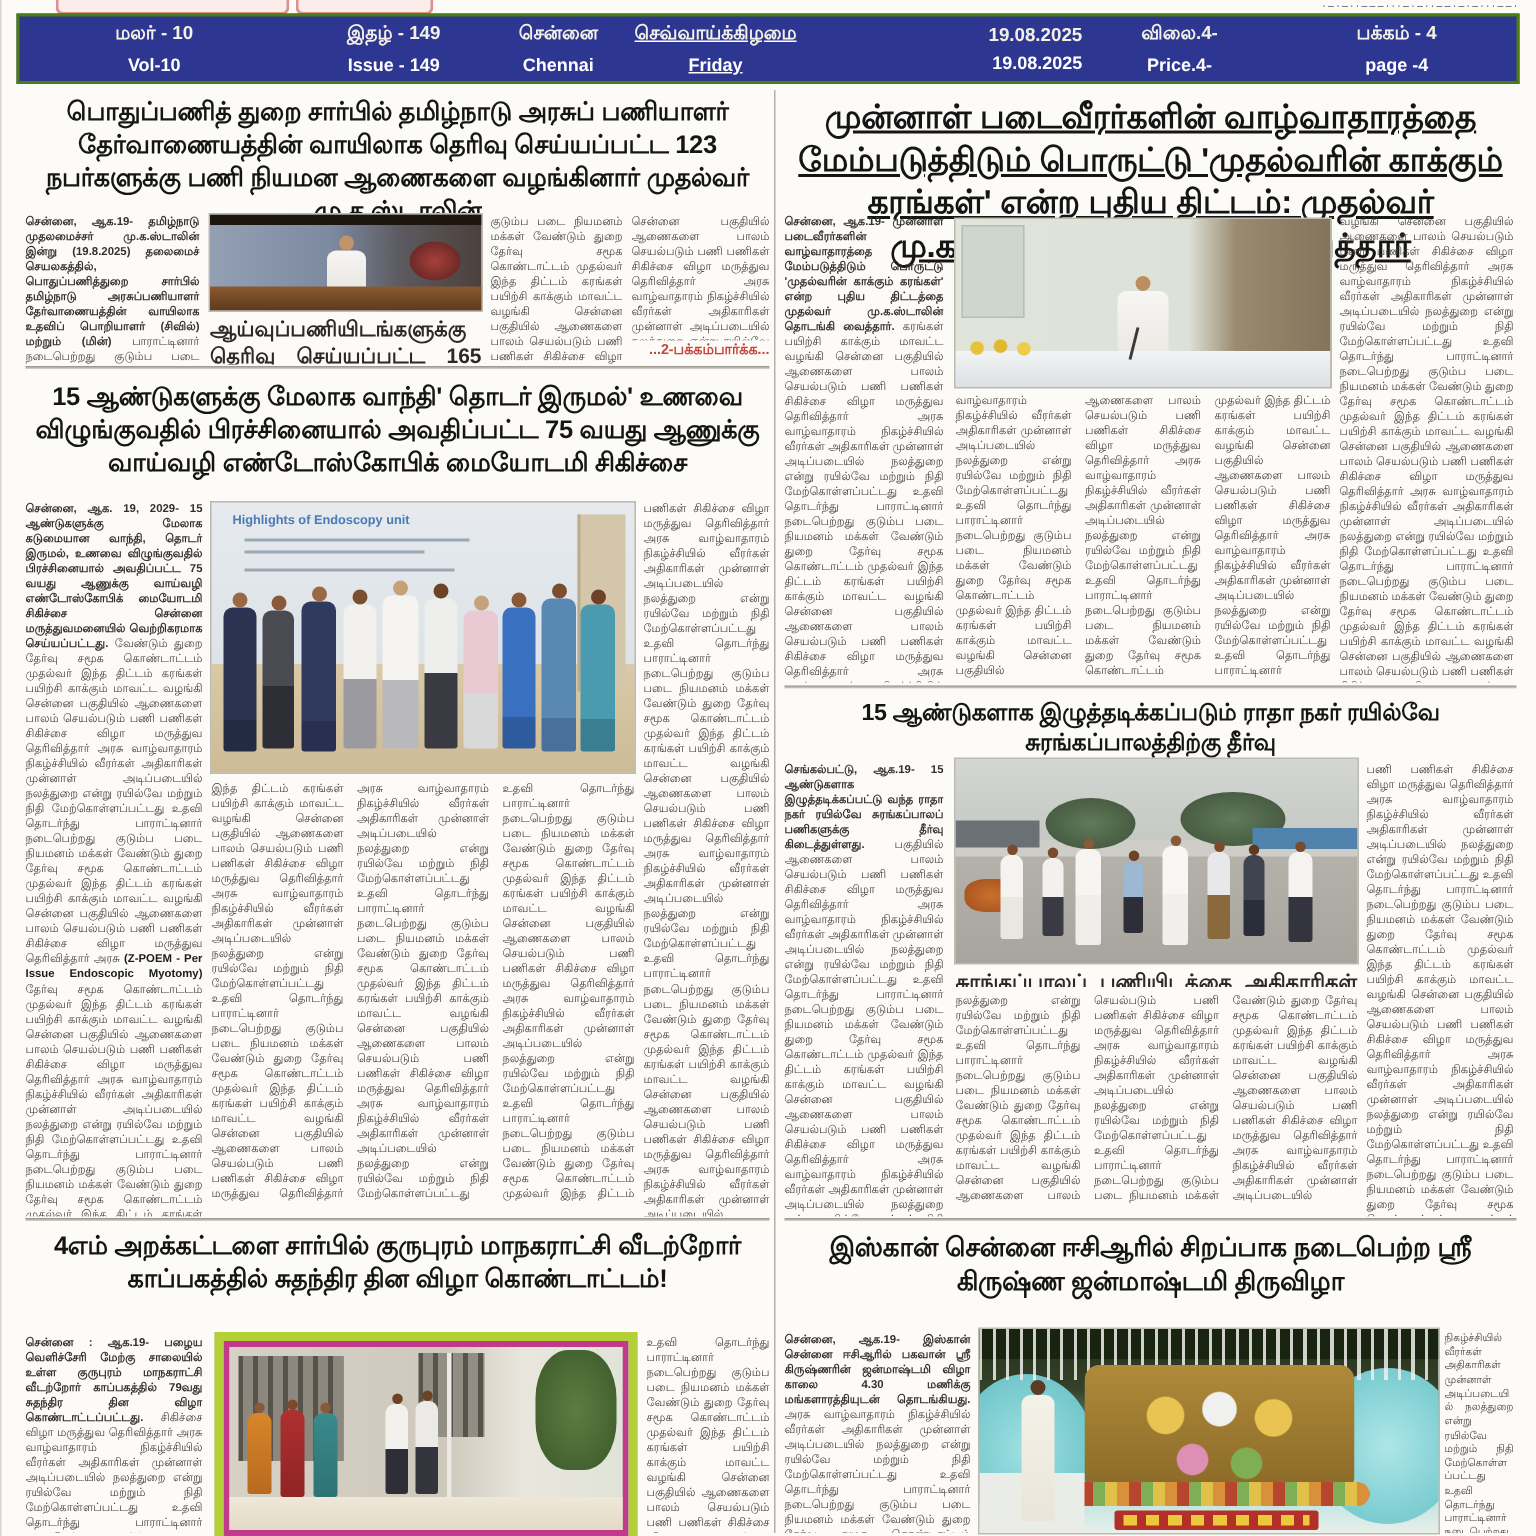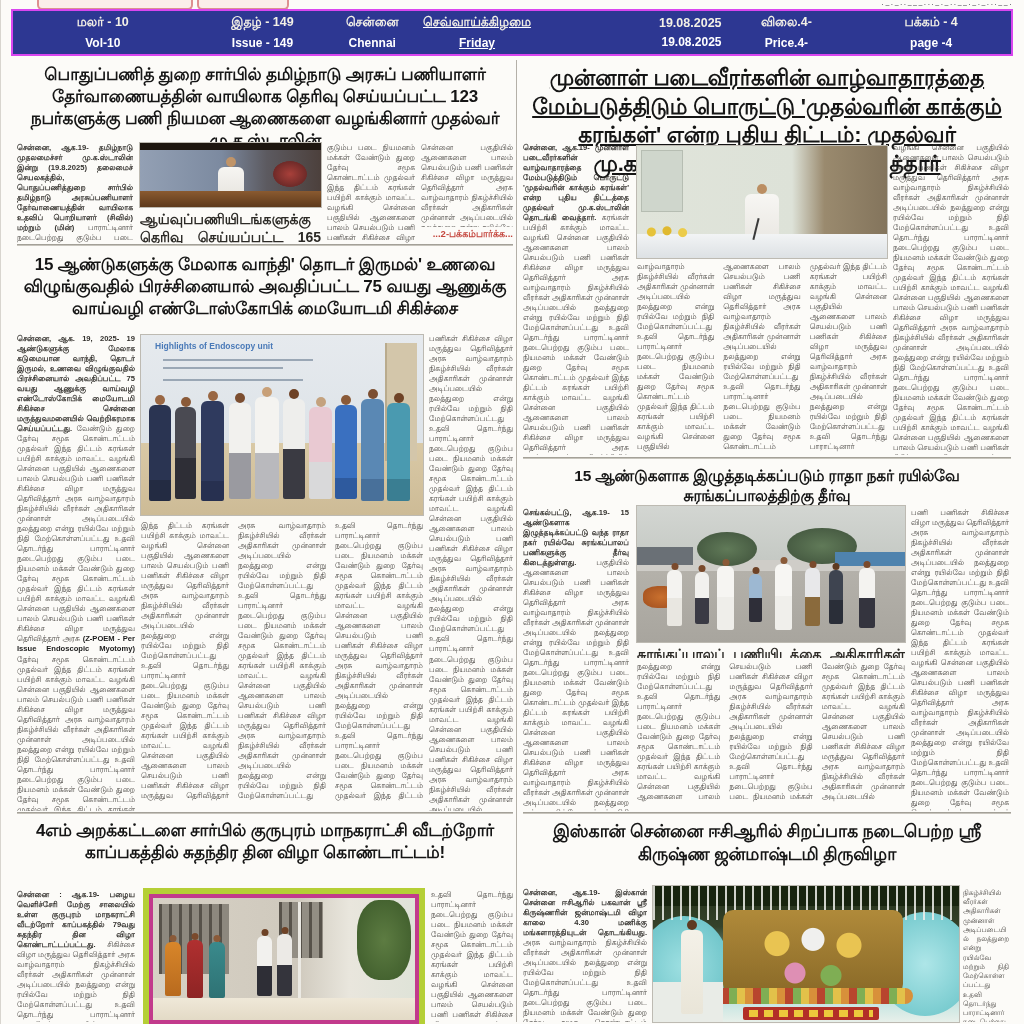--- a/index.html
+++ b/index.html
@@ -1,21 +1,21 @@
 <!DOCTYPE html>
 <html><head>
 <meta charset="utf-8">
 <style>
   html,body{margin:0;padding:0;background:#eceae6;}
   #page{position:relative;width:1024px;height:1024px;margin:0 auto;background:#fcfbf8;
         font-family:"Liberation Sans",sans-serif;overflow:hidden;border-left:1px solid #d8d5cf;}
   
   .tag{position:absolute;top:0;height:8px;background:#fbeeea;border:2px solid #dd9090;border-top:none;border-radius:0 0 5px 5px;}
   #topnote{position:absolute;top:1px;right:12px;font-size:7px;color:#3c3c48;letter-spacing:1.5px;}
-  #mast{position:absolute;left:10px;right:12px;top:9px;height:47px;background:#2d3792;border:2px solid #d946ef;
+  #mast{position:absolute;left:10px;right:12px;top:9px;height:47px;background:#2d3792;border:2px solid #4d7c0f;
         box-sizing:border-box;display:flex;color:#fff;}
   .mcell{display:flex;flex-direction:column;justify-content:space-evenly;text-align:center;font-weight:700;}
   .mcell .ta{font-size:12.5px;color:#f3f0e6;}
   .mcell .en{font-size:12px;}
   
   .vline{position:absolute;width:1px;background:#b4b0a8;}
   .hline{position:absolute;height:2px;background:linear-gradient(#928f86,#d9d6ce);}
   
   .hl{position:absolute;font-weight:700;color:#151515;text-align:center;line-height:1.3;
       letter-spacing:-.2px;filter:blur(.25px);}
@@ -160,21 +160,21 @@
   </div>
   <div class="caption" style="left:139px;top:210px;width:181px;height:33px;">ஆய்வுப்பணியிடங்களுக்கு தெரிவு செய்யப்பட்ட 165 நபர்களுக்கு பணி நியமன ஆணைகளை முதல்வர் வழங்கினார்.</div>
 
   <div class="col" style="left:326px;top:143px;width:88px;height:100px;"><span> குடும்ப படை நியமனம் மக்கள் வேண்டும் துறை தேர்வு சமூக கொண்டாட்டம் முதல்வர் இந்த திட்டம் கரங்கள் பயிற்சி காக்கும் மாவட்ட வழங்கி சென்னை பகுதியில் ஆணைகளை பாலம் செயல்படும் பணி பணிகள் சிகிச்சை விழா மருத்துவ தெரிவித்தார் அரசு வாழ்வாதாரம் நிகழ்ச்சியில் வீரர்கள் அதிகாரிகள் முன்னாள் அடிப்படையில் நலத்துறை என்று ரயில்வே மற்றும் நிதி மேற்கொள்ளப்பட்டது உதவி தொடர்ந்து பாராட்டினார் நடைபெற்றது குடும்ப</span></div>
   <div class="col" style="left:420px;top:143px;width:92px;height:84px;"><span> சென்னை பகுதியில் ஆணைகளை பாலம் செயல்படும் பணி பணிகள் சிகிச்சை விழா மருத்துவ தெரிவித்தார் அரசு வாழ்வாதாரம் நிகழ்ச்சியில் வீரர்கள் அதிகாரிகள் முன்னாள் அடிப்படையில் நலத்துறை என்று ரயில்வே மற்றும் நிதி மேற்கொள்ளப்பட்டது உதவி தொடர்ந்து பாராட்டினார் நடைபெற்றது குடும்ப படை நியமனம் மக்கள் வேண்டும் துறை தேர்வு சமூக கொண்டாட்டம் முதல்வர்</span></div>
   <div class="cont" style="left:420px;top:228px;width:92px;">...2-பக்கம்பார்க்க...</div>
 
   <div class="hl" style="left:16px;top:254px;width:496px;height:74px;font-size:17px;">15 ஆண்டுகளுக்கு மேலாக வாந்தி' தொடர் இருமல்' உணவை விழுங்குவதில் பிரச்சினையால் அவதிப்பட்ட 75 வயது ஆணுக்கு வாய்வழி எண்டோஸ்கோபிக் மையோடமி சிகிச்சை</div>
 
   <div class="col" style="left:16px;top:334px;width:118px;height:477px;">
-    <span class="lead">சென்னை, ஆக. 19, 2025- 19 ஆண்டுகளுக்கு மேலாக கடுமையான வாந்தி, தொடர் இருமல், உணவை விழுங்குவதில் பிரச்சினையால் அவதிப்பட்ட 75 வயது ஆணுக்கு வாய்வழி எண்டோஸ்கோபிக் மையோடமி சிகிச்சை சென்னை மருத்துவமனையில் வெற்றிகரமாக செய்யப்பட்டது.</span>
+    <span class="lead">சென்னை, ஆக. 19, 2029- 15 ஆண்டுகளுக்கு மேலாக கடுமையான வாந்தி, தொடர் இருமல், உணவை விழுங்குவதில் பிரச்சினையால் அவதிப்பட்ட 75 வயது ஆணுக்கு வாய்வழி எண்டோஸ்கோபிக் மையோடமி சிகிச்சை சென்னை மருத்துவமனையில் வெற்றிகரமாக செய்யப்பட்டது.</span>
     <span> வேண்டும் துறை தேர்வு சமூக கொண்டாட்டம் முதல்வர் இந்த திட்டம் கரங்கள் பயிற்சி காக்கும் மாவட்ட வழங்கி சென்னை பகுதியில் ஆணைகளை பாலம் செயல்படும் பணி பணிகள் சிகிச்சை விழா மருத்துவ தெரிவித்தார் அரசு வாழ்வாதாரம் நிகழ்ச்சியில் வீரர்கள் அதிகாரிகள் முன்னாள் அடிப்படையில் நலத்துறை என்று ரயில்வே மற்றும் நிதி மேற்கொள்ளப்பட்டது உதவி தொடர்ந்து பாராட்டினார் நடைபெற்றது குடும்ப படை நியமனம் மக்கள் வேண்டும் துறை தேர்வு சமூக கொண்டாட்டம் முதல்வர் இந்த திட்டம் கரங்கள் பயிற்சி காக்கும் மாவட்ட வழங்கி சென்னை பகுதியில் ஆணைகளை பாலம் செயல்படும் பணி பணிகள் சிகிச்சை விழா மருத்துவ தெரிவித்தார் அரசு</span>
     <span class="zb">(Z-POEM - Per Issue Endoscopic Myotomy)</span>
     <span> தேர்வு சமூக கொண்டாட்டம் முதல்வர் இந்த திட்டம் கரங்கள் பயிற்சி காக்கும் மாவட்ட வழங்கி சென்னை பகுதியில் ஆணைகளை பாலம் செயல்படும் பணி பணிகள் சிகிச்சை விழா மருத்துவ தெரிவித்தார் அரசு வாழ்வாதாரம் நிகழ்ச்சியில் வீரர்கள் அதிகாரிகள் முன்னாள் அடிப்படையில் நலத்துறை என்று ரயில்வே மற்றும் நிதி மேற்கொள்ளப்பட்டது உதவி தொடர்ந்து பாராட்டினார் நடைபெற்றது குடும்ப படை நியமனம் மக்கள் வேண்டும் துறை தேர்வு சமூக கொண்டாட்டம் முதல்வர் இந்த திட்டம் கரங்கள் பயிற்சி காக்கும் மாவட்ட வழங்கி சென்னை பகுதியில் ஆணைகளை பாலம் செயல்படும் பணி பணிகள் சிகிச்சை விழா மருத்துவ தெரிவித்தார் அரசு வாழ்வாதாரம் நிகழ்ச்சியில்</span>
   </div>
 
   <div class="ph" id="ph2" style="left:140px;top:335px;width:282px;height:180px;">
     <div class="wall"></div>
     <div class="slide">Highlights of Endoscopy unit</div>
     <div class="ln" style="left:22px;top:24px;width:150px;"></div>
     <div class="ln" style="left:22px;top:32px;width:120px;"></div>

